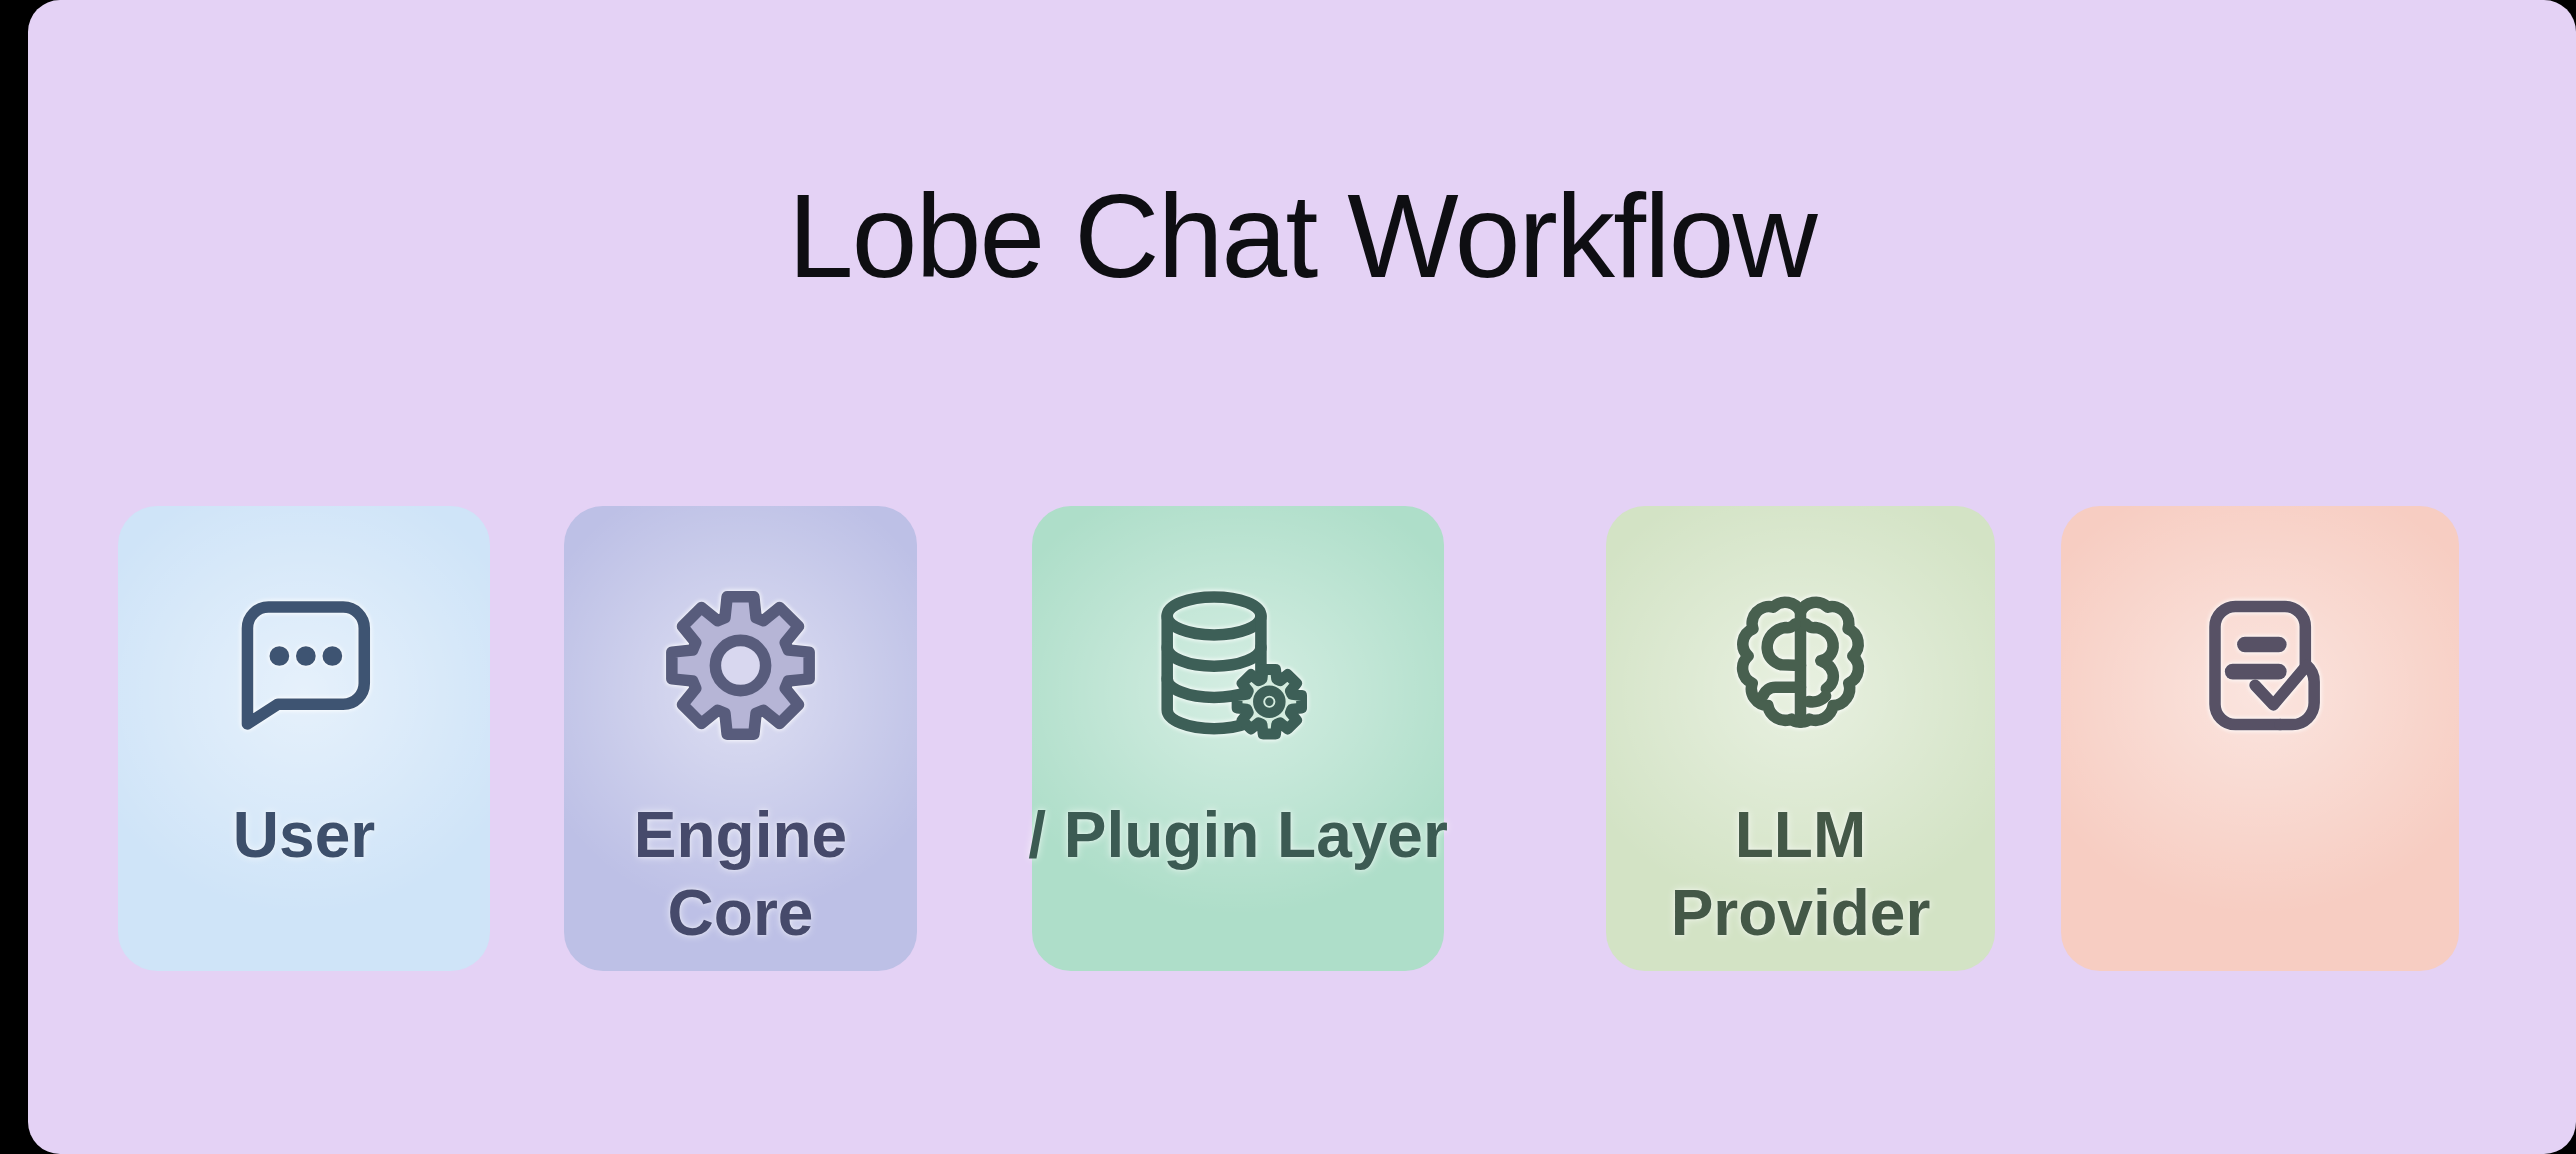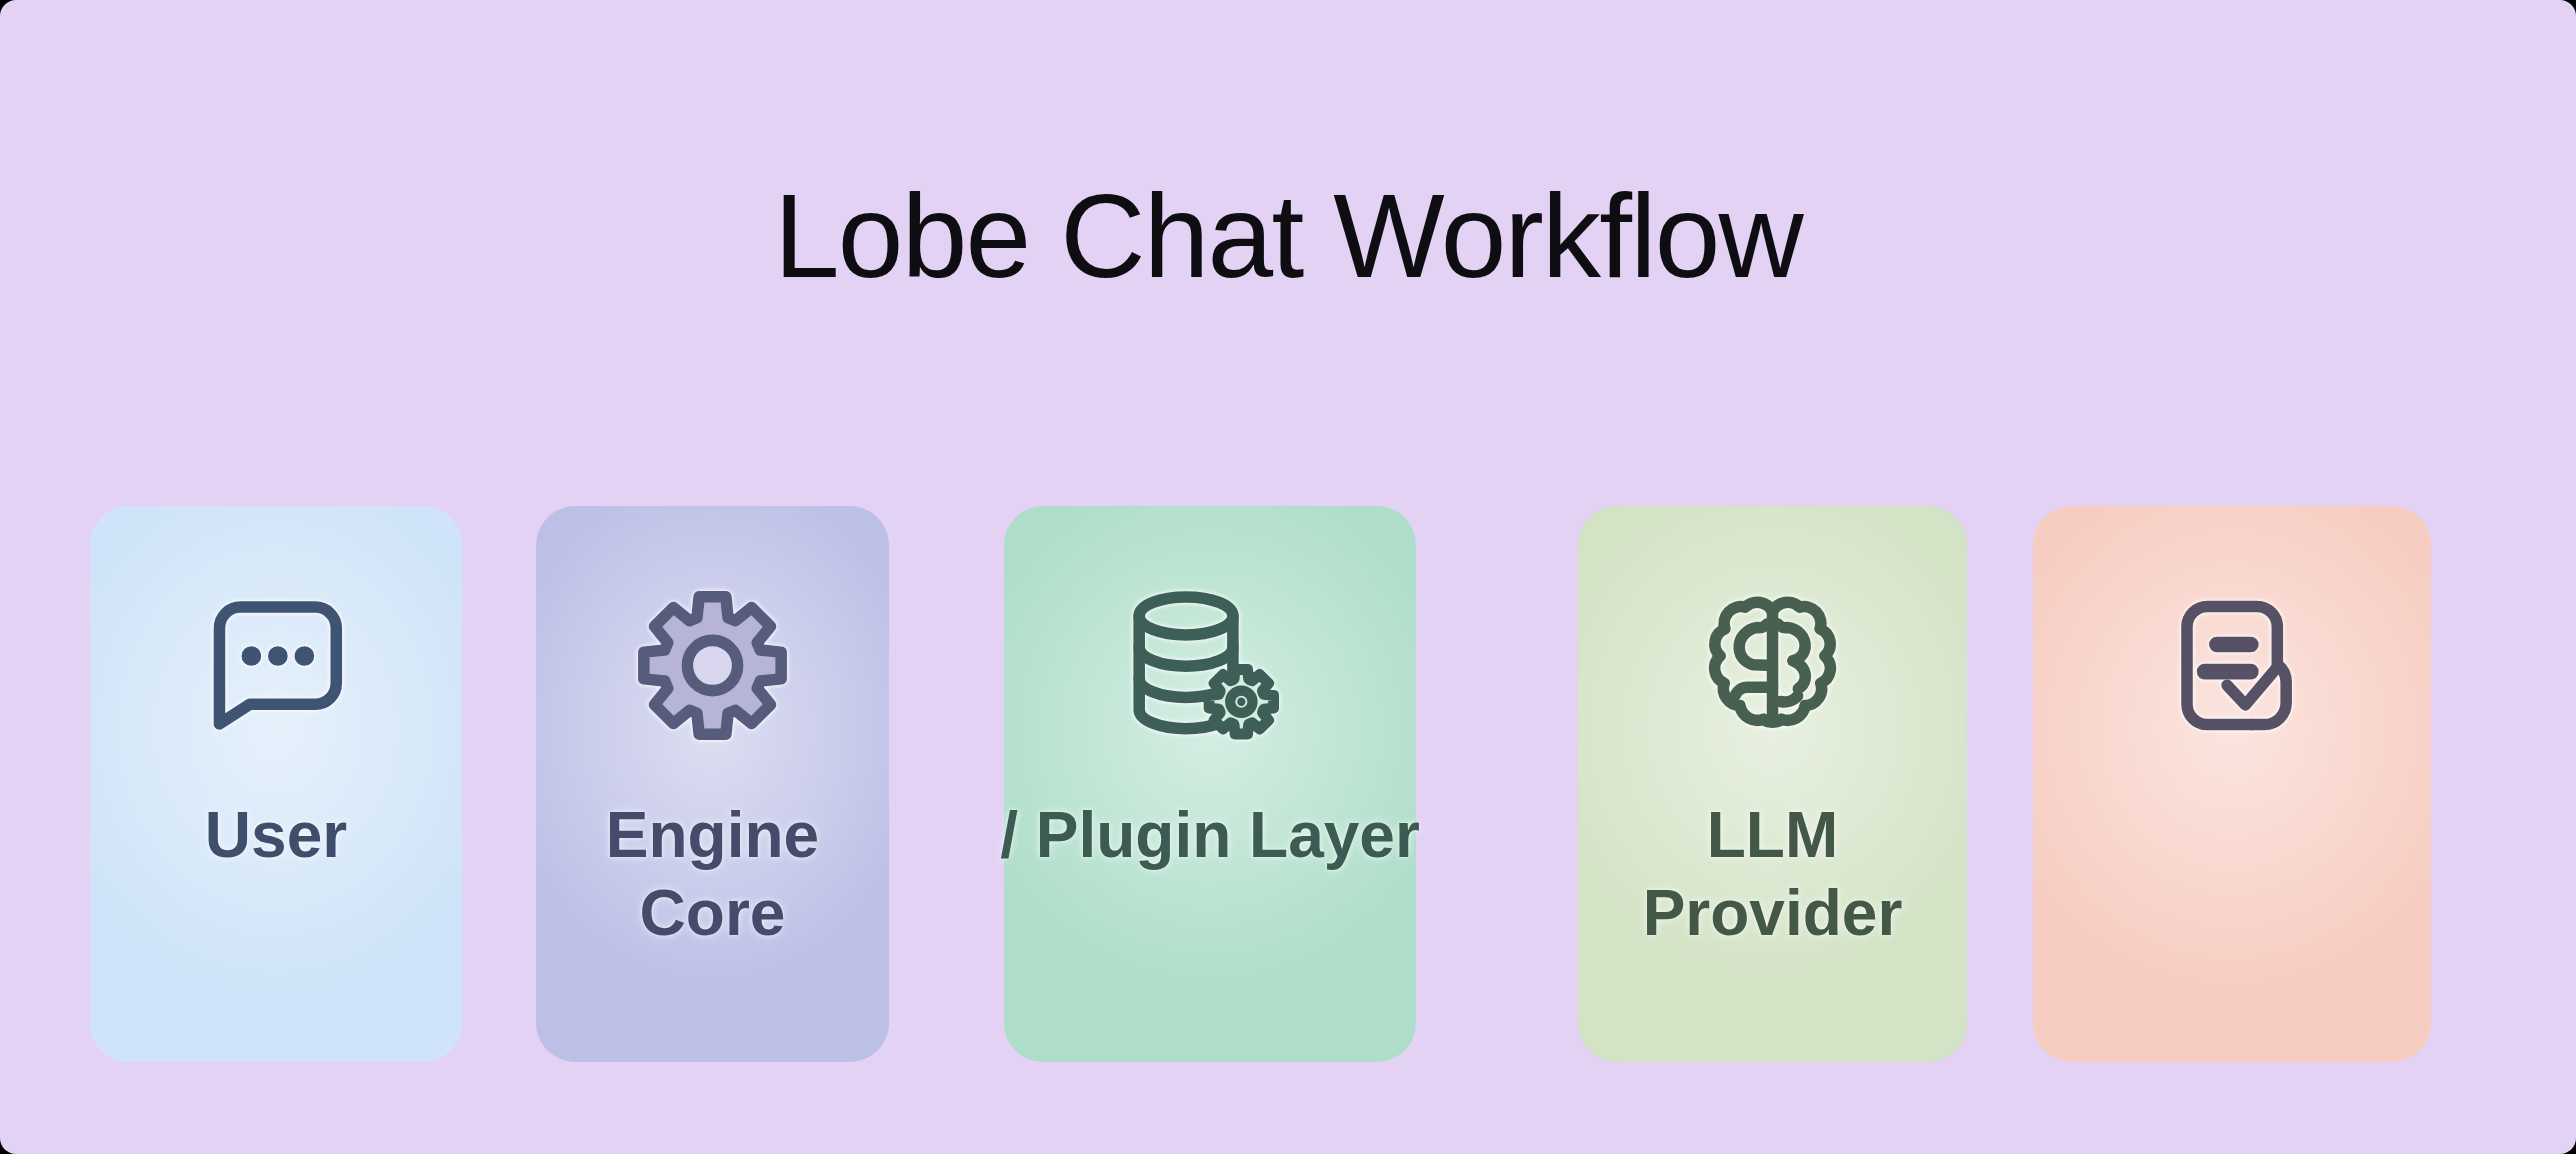--- a/index.html
+++ b/index.html
@@ -1,22 +1,22 @@
 <!DOCTYPE html>
 <html style="font-size:10px"><head>
 <meta charset="utf-8">
 <style>
   html,body{margin:0;padding:0;background:#000;width:2576px;height:1154px;overflow:hidden;
     font-family:"Liberation Sans",sans-serif;}
   #canvas{position:relative;width:2576px;height:1154px;background:#000;}
-  #panel{position:absolute;inset:0;background:#e4d2f5;border-radius:16px;overflow:hidden;}
+  #panel{position:absolute;inset:0;background:#e4d2f5;border-radius:32px;overflow:hidden;margin-left:28px;}
   .title{position:absolute;top:168px;left:0;right:0;text-align:center;
     font-size:118px;font-weight:500;letter-spacing:-1.8px;color:#0e0e12;}
   #flow-row{position:absolute;left:90px;top:506px;width:2341px;height:501px;}
-  .card{position:absolute;top:0;height:556px;border-radius:39px;
+  .card{position:absolute;top:0;height:465px;border-radius:39px;
     display:flex;flex-direction:column;align-items:center;padding-top:78px;box-sizing:border-box;
     background:
       radial-gradient(62% 48% at 50% 40%, rgba(255,255,255,.48), rgba(255,255,255,0) 100%),
       var(--card,#ddd);}
   .card-0{left:0;width:372px;}
   .card-1{left:446px;width:353px;}
   .card-2{left:914px;width:412px;}
   .card-3{left:1488px;width:389px;}
   .card-4{left:1943px;width:398px;}
   .icon-wrap{width:163px;height:163px;color:var(--icon,#333);

